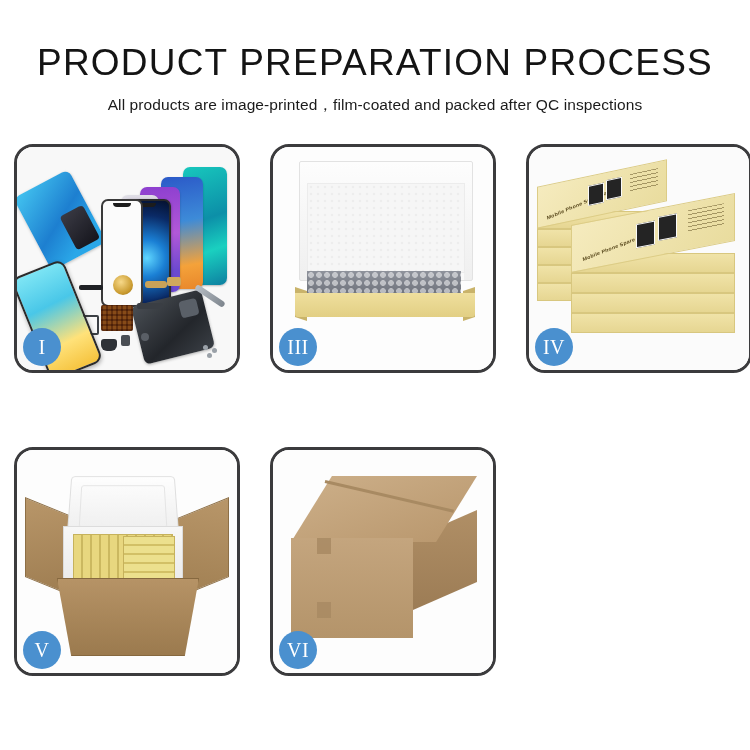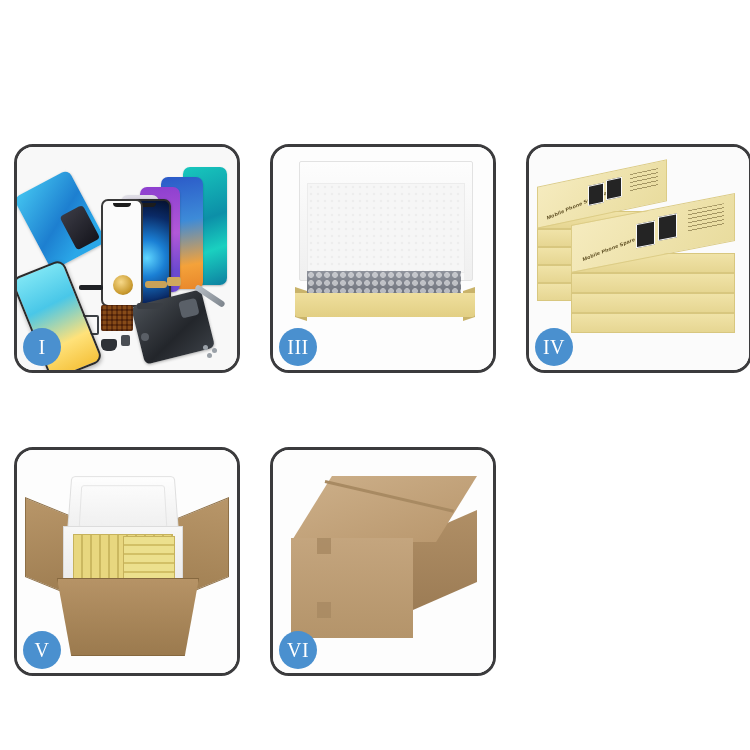--- a/index.html
+++ b/index.html
@@ -357,20 +357,22 @@
   .cb-tape {
     position:absolute; background:#a88963; opacity:.85;
   }
   .cbt1 { left:44px; top:88px; width:14px; height:16px; }
   .cbt2 { left:44px; top:152px; width:14px; height:16px; }
 </style>
 </head>
 <body>
 
 <div class="header">
+  <h1 class="page-title">PRODUCT PREPARATION PROCESS</h1>
+  <p class="page-subtitle">All products are image-printed，film-coated and packed after QC inspections</p>
 </div>
 
 <div class="grid">
 
   <div class="panel">
     <div class="panel-photo">
       <div class="p1-bg"></div>
       <div class="blue-film"></div>
       <div class="phone-fan">
         <div class="fan-phone fan5"></div>

